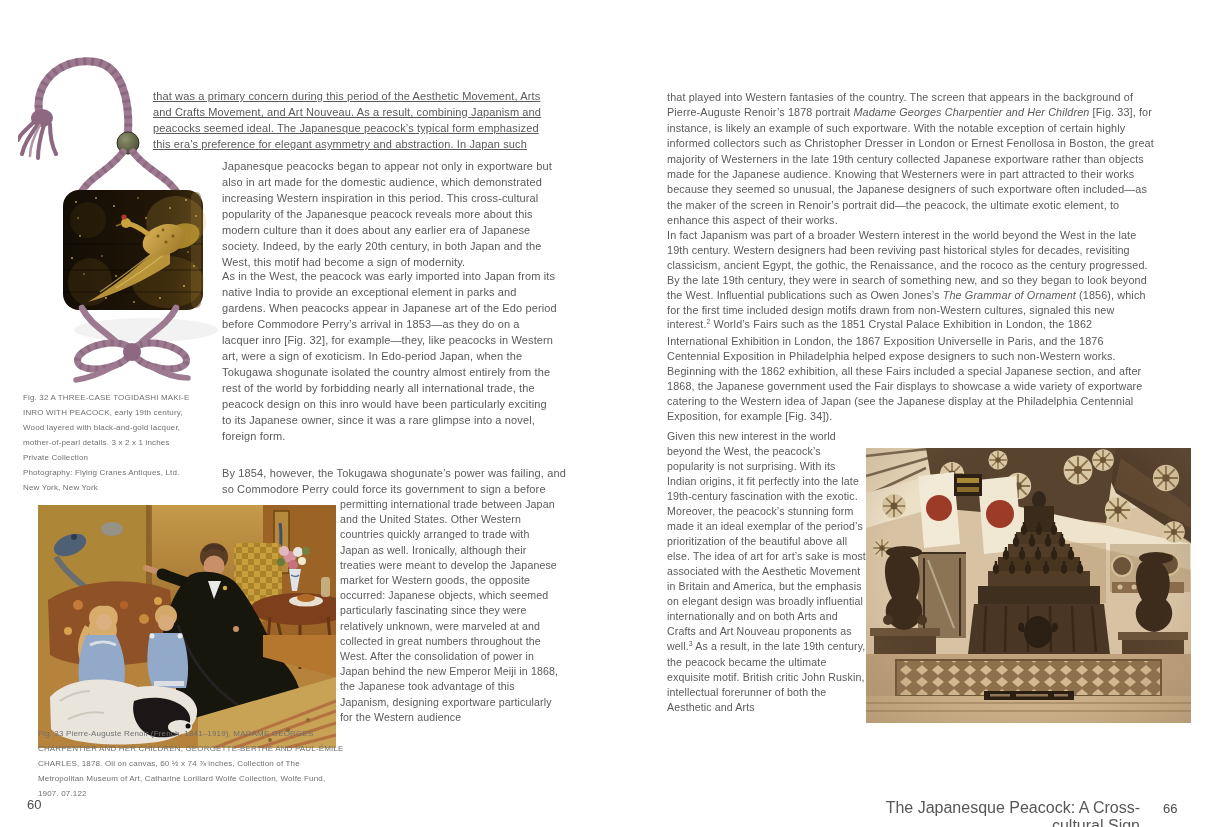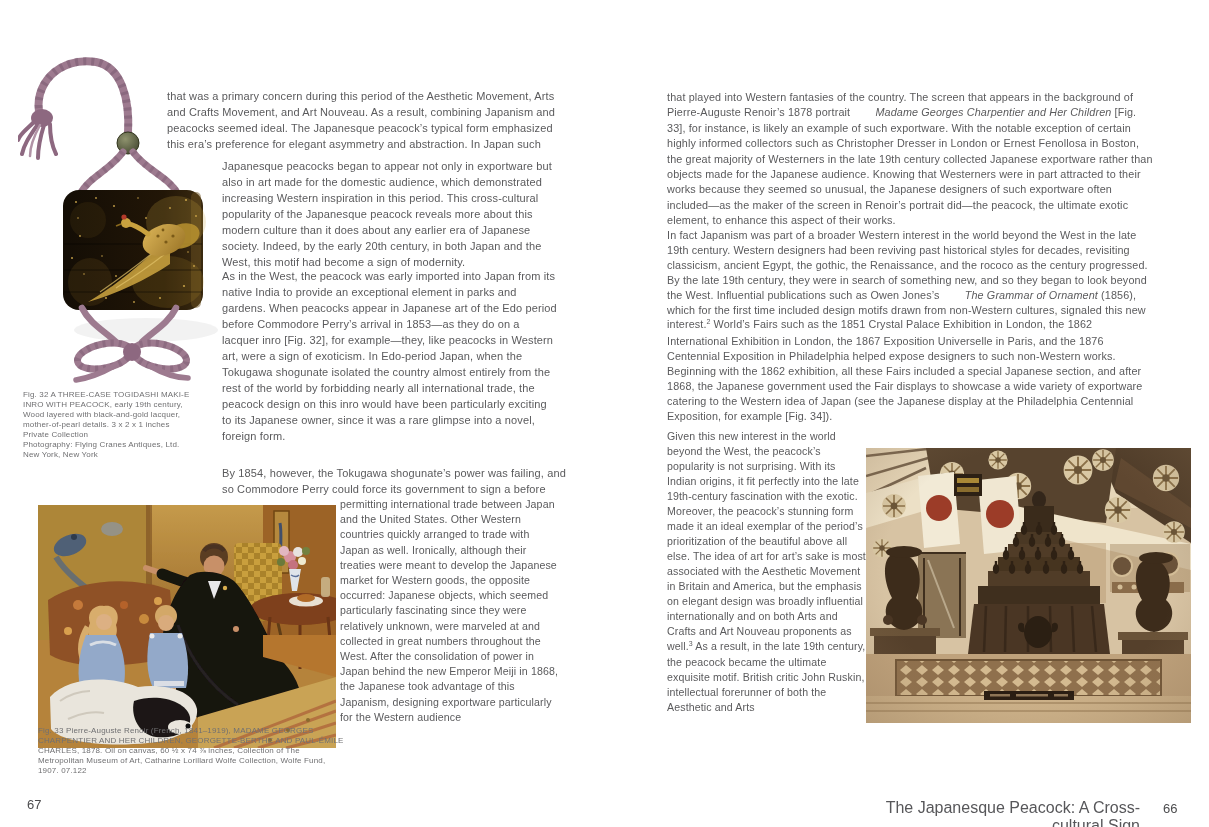--- a/index.html
+++ b/index.html
@@ -1,24 +1,24 @@
 <!DOCTYPE html>
 <html><head>
 <meta charset="utf-8">
 <style>
   html,body{margin:0;padding:0;background:#ffffff;}
   .spread{position:relative;width:1209px;height:827px;background:#ffffff;overflow:hidden;
           font-family:"Liberation Sans", sans-serif;color:#5a5a5c;}
   .body-text{position:absolute;font-size:11px;line-height:16px;letter-spacing:.012em;text-align:left;margin:0;}
   .body-text-r{position:absolute;font-size:10.8px;line-height:15.4px;letter-spacing:.012em;text-align:left;margin:0;}
-  .caption{position:absolute;font-size:8px;line-height:10px;letter-spacing:.02em;color:#707072;
+  .caption{position:absolute;font-size:8px;line-height:15px;letter-spacing:.02em;color:#707072;
            white-space:pre-line;margin:0;}
   .pagenum{position:absolute;font-size:13px;color:#4c4c4e;margin:0;}
   .running-title{position:absolute;font-size:16px;color:#57575a;text-align:right;margin:0;}
-  .it{font-style:italic;margin-left:22px;}
+  .it{font-style:italic;}
   .fn{font-size:7px;position:relative;top:-4px;letter-spacing:0;}
   .fig{position:absolute;margin:0;}
   svg{display:block;}
 </style>
 </head>
 <body>
 
 <div class="spread">
 
   <figure class="fig" style="left:18px;top:30px;width:205px;height:356px;">
@@ -112,21 +112,21 @@
       <circle cx="114" cy="322" r="9" fill="#8d6880"></circle>
       <path d="M96 336 C 82 344 70 348 58 350 M132 336 C 146 344 158 348 170 348" fill="none" stroke="#9d7a8f" stroke-width="5.5" stroke-linecap="round"></path>
     </svg>
   </figure>
 
   <figcaption class="caption" style="left:23px;top:390px;width:172px;">Fig. 32 A THREE-CASE TOGIDASHI MAKI-E INRO WITH PEACOCK, early 19th century, Wood layered with black-and-gold lacquer, mother-of-pearl details. 3 x 2 x 1 inches
 Private Collection
 Photography: Flying Cranes Antiques, Ltd.
 New York, New York</figcaption>
 
-  <p class="body-text" style="left:167px;top:88px;width:400px;">that was a primary concern during this period of the Aesthetic Movement, Arts and Crafts Movement, and Art Nouveau. As a result, combining Japanism and peacocks seemed ideal. The Japanesque peacock’s typical form emphasized this era’s preference for elegant asymmetry and abstraction. In Japan such</p>
+  <p class="body-text" style="left:153px;top:88px;width:400px;text-decoration:underline;">that was a primary concern during this period of the Aesthetic Movement, Arts and Crafts Movement, and Art Nouveau. As a result, combining Japanism and peacocks seemed ideal. The Japanesque peacock’s typical form emphasized this era’s preference for elegant asymmetry and abstraction. In Japan such</p>
   <p class="body-text" style="left:222px;top:158px;width:348px;">Japanesque peacocks began to appear not only in exportware but also in art made for the domestic audience, which demonstrated increasing Western inspiration in this period. This cross-cultural popularity of the Japanesque peacock reveals more about this modern culture than it does about any earlier era of Japanese society. Indeed, by the early 20th century, in both Japan and the West, this motif had become a sign of modernity.</p>
   <p class="body-text" style="left:222px;top:268px;width:335px;">As in the West, the peacock was early imported into Japan from its native India to provide an exceptional element in parks and gardens. When peacocks appear in Japanese art of the Edo period before Commodore Perry’s arrival in 1853—as they do on a lacquer inro [Fig. 32], for example—they, like peacocks in Western art, were a sign of exoticism. In Edo-period Japan, when the Tokugawa shogunate isolated the country almost entirely from the rest of the world by forbidding nearly all international trade, the peacock design on this inro would have been particularly exciting to its Japanese owner, since it was a rare glimpse into a novel, foreign form.</p>
   <p class="body-text" style="left:222px;top:465px;width:348px;">By 1854, however, the Tokugawa shogunate’s power was failing, and so Commodore Perry could force its government to sign a before</p>
   <p class="body-text" style="left:340px;top:497px;width:220px;font-size:10.6px;line-height:15.2px;">permitting international trade between Japan and the United States. Other Western countries quickly arranged to trade with Japan as well. Ironically, although their treaties were meant to develop the Japanese market for Western goods, the opposite occurred: Japanese objects, which seemed particularly fascinating since they were relatively unknown, were marveled at and collected in great numbers throughout the West. After the consolidation of power in Japan behind the new Emperor Meiji in 1868, the Japanese took advantage of this Japanism, designing exportware particularly for the Western audience</p>
 
   <figure class="fig" style="left:38px;top:505px;width:298px;height:243px;">
     <svg viewBox="0 0 298 243" width="298" height="243">
       <defs>
         <linearGradient id="bgGold" x1="0" y1="0" x2="0" y2="1">
           <stop offset="0" stop-color="#c59a4a"></stop>
@@ -230,21 +230,21 @@
         <circle cx="250" cy="225" r="2" fill="#8a6a2e"></circle>
           <circle cx="270" cy="215" r="2" fill="#8a6a2e"></circle>
           <circle cx="232" cy="235" r="2" fill="#8a6a2e"></circle>
         <path d="M225 130 L298 130 L298 172 L225 152 Z" fill="#b5762f"></path>
       </g>
     </svg>
   </figure>
 
   <figcaption class="caption" style="left:38px;top:726px;width:306px;">Fig. 33 Pierre-Auguste Renoir (French, 1841–1919), MADAME GEORGES CHARPENTIER AND HER CHILDREN, GEORGETTE-BERTHE AND PAUL-ÉMILE CHARLES, 1878. Oil on canvas, 60 ½ x 74 ⅞ inches, Collection of The Metropolitan Museum of Art, Catharine Lorillard Wolfe Collection, Wolfe Fund, 1907. 07.122</figcaption>
 
-  <p class="pagenum" style="left:27px;top:797px;">67</p>
+  <p class="pagenum" style="left:27px;top:797px;">60</p>
 
   <p class="body-text-r" style="left:667px;top:90px;width:487px;">
     <span>that played into Western fantasies of the country. The screen that appears in the background of Pierre-Auguste Renoir’s 1878 portrait </span><span class="it">Madame Georges Charpentier and Her Children</span><span> [Fig. 33], for instance, is likely an example of such exportware. With the notable exception of certain highly informed collectors such as Christopher Dresser in London or Ernest Fenollosa in Boston, the great majority of Westerners in the late 19th century collected Japanese exportware rather than objects made for the Japanese audience. Knowing that Westerners were in part attracted to their works because they seemed so unusual, the Japanese designers of such exportware often included—as the maker of the screen in Renoir’s portrait did—the peacock, the ultimate exotic element, to enhance this aspect of their works.</span>
   </p>
 
   <p class="body-text-r" style="left:667px;top:228px;width:487px;line-height:14.9px;">
     <span>In fact Japanism was part of a broader Western interest in the world beyond the West in the late 19th century. Western designers had been reviving past historical styles for decades, revisiting classicism, ancient Egypt, the gothic, the Renaissance, and the rococo as the century progressed. By the late 19th century, they were in search of something new, and so they began to look beyond the West. Influential publications such as Owen Jones’s </span><span class="it">The Grammar of Ornament</span><span> (1856), which for the first time included design motifs drawn from non-Western cultures, signaled this new interest.</span><span class="fn">2</span><span> World’s Fairs such as the 1851 Crystal Palace Exhibition in London, the 1862 International Exhibition in London, the 1867 Exposition Universelle in Paris, and the 1876 Centennial Exposition in Philadelphia helped expose designers to such non-Western works. Beginning with the 1862 exhibition, all these Fairs included a special Japanese section, and after 1868, the Japanese government used the Fair displays to showcase a wide variety of exportware catering to the Western idea of Japan (see the Japanese display at the Philadelphia Centennial Exposition, for example [Fig. 34]).</span>
   </p>
 
   <p class="body-text-r" style="left:667px;top:429px;width:199px;line-height:15px;font-size:10.6px;">

